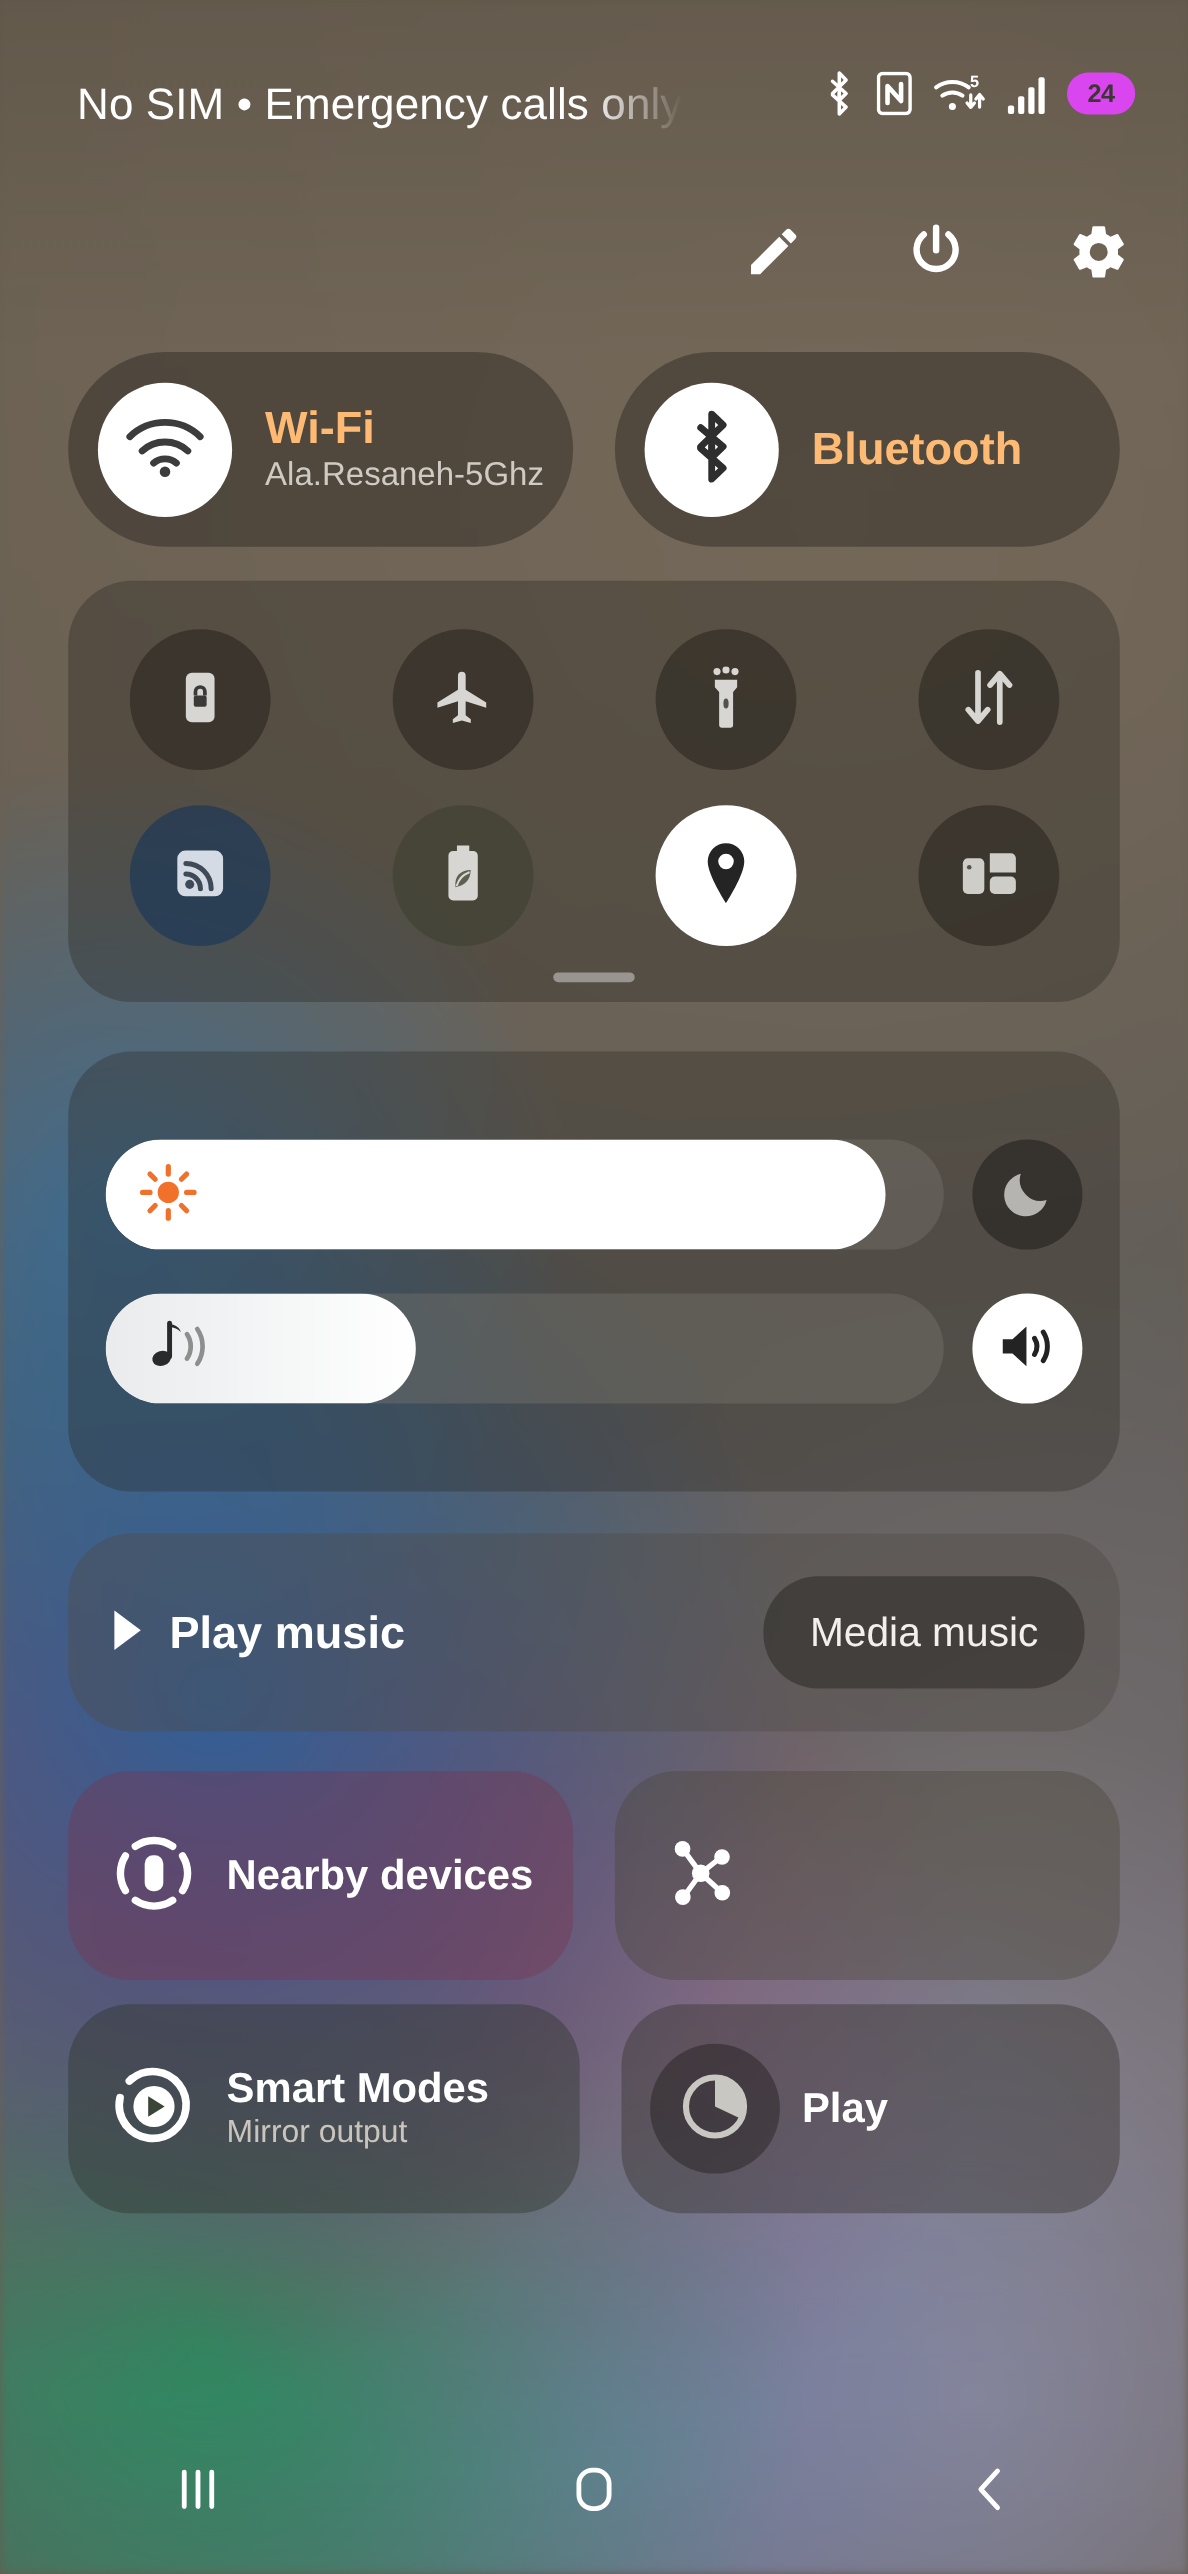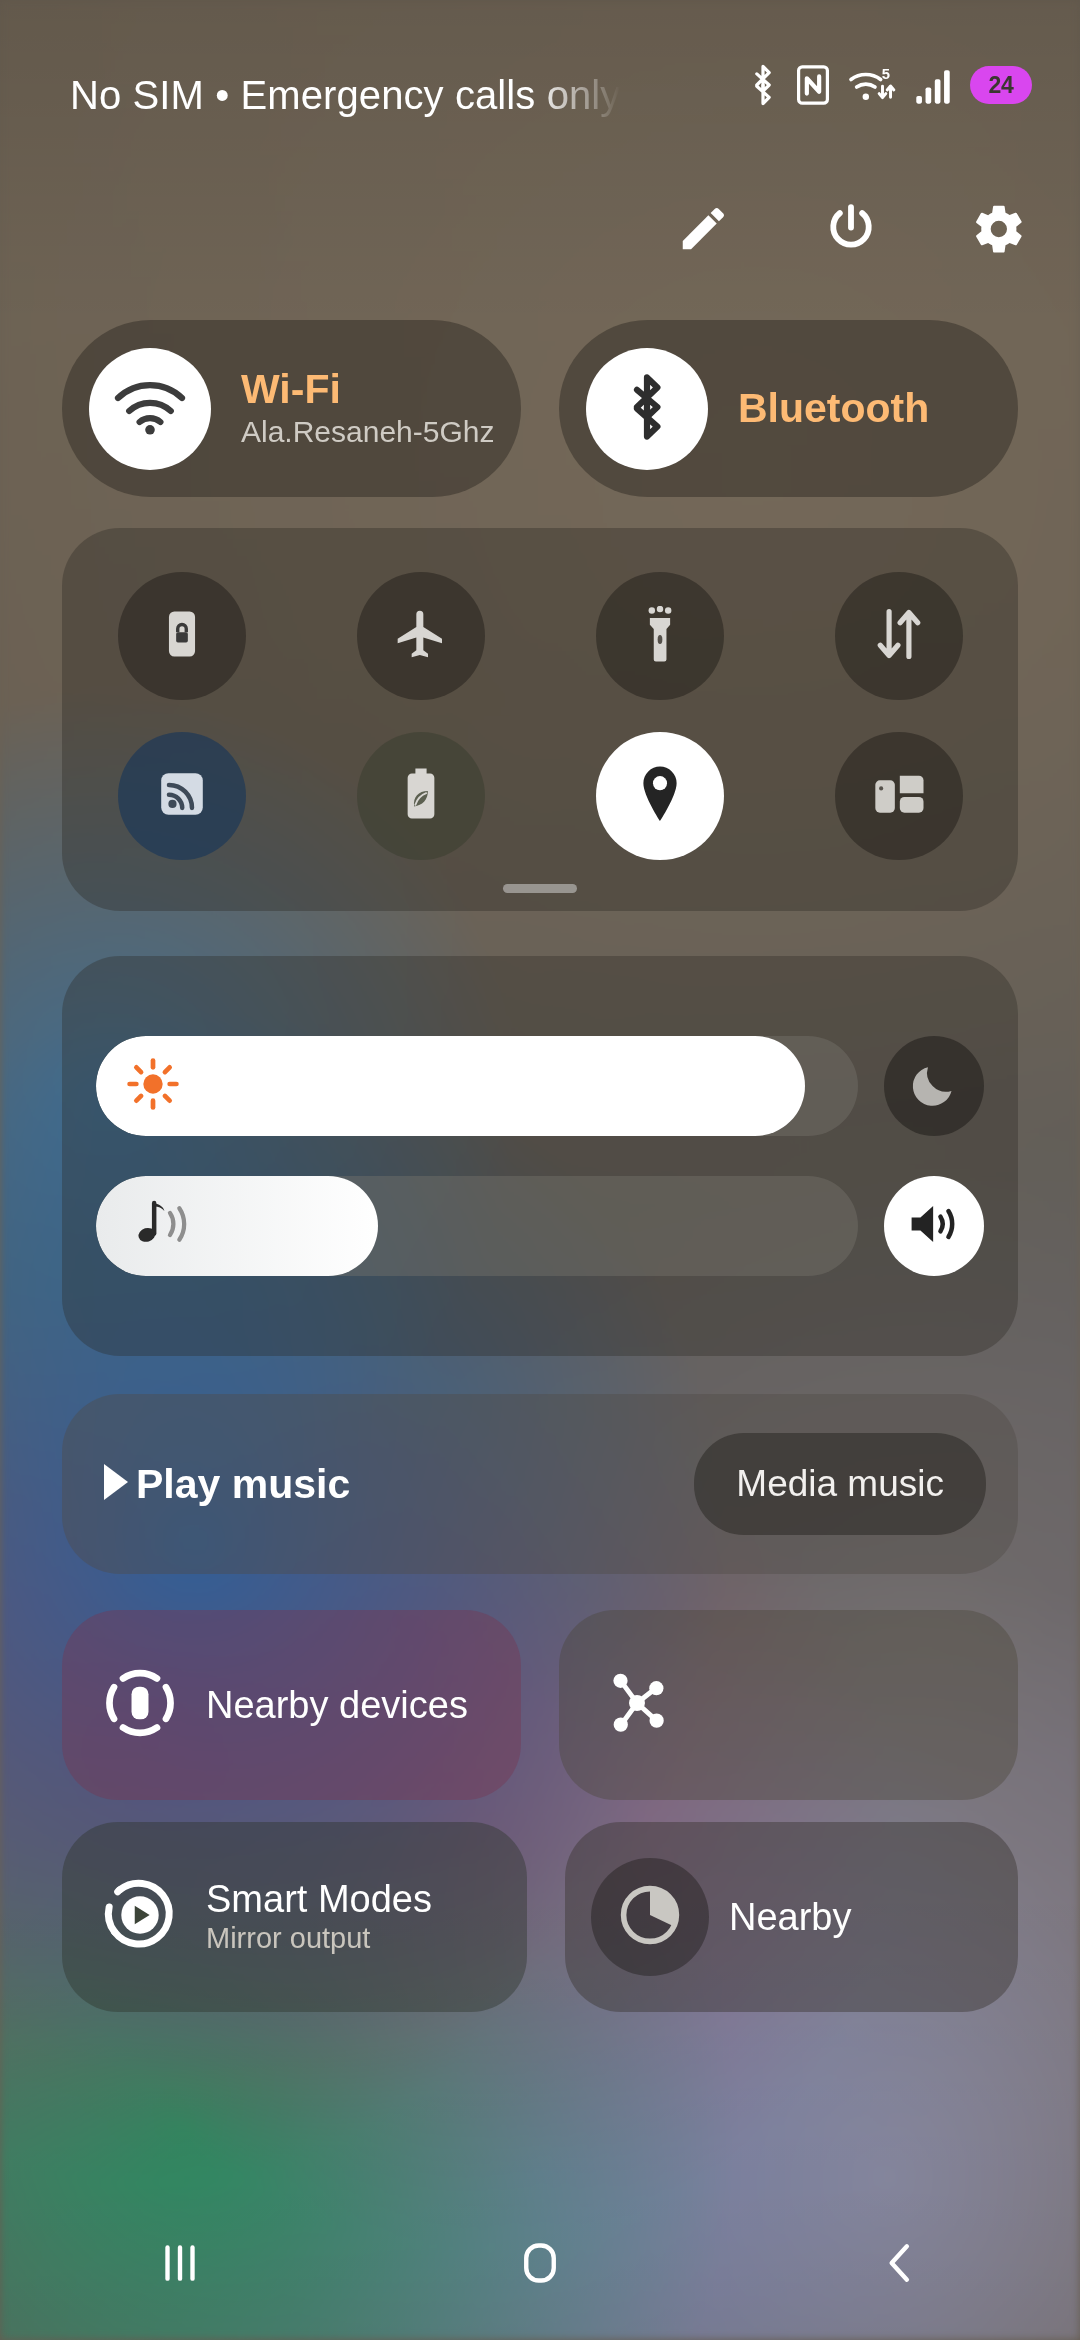--- a/index.html
+++ b/index.html
@@ -124,21 +124,21 @@
   #dark-mode-btn{ background:rgba(20,18,16,0.45); }
   #sound-mode-btn{ background:#ffffff; }
 
   
   #media-card{
     position:absolute; top:1394px; left:62px; right:62px; height:180px;
     border-radius:58px; background:rgba(80,74,70,0.40);
     display:flex; align-items:center; justify-content:space-between;
     padding:0 32px 0 38px;
   }
-  #play-music{ display:flex; align-items:center; gap:4px; }
+  #play-music{ display:flex; align-items:center; gap:22px; }
   #play-music-label{ font-size:41px; font-weight:bold; color:#ffffff; }
   #media-output-btn{
     background:rgba(36,33,29,0.48); border-radius:50px;
     height:102px; display:flex; align-items:center; padding:0 42px;
     font-size:37px; color:#f2f0ee;
   }
 
   
   .bottom-row{ position:absolute; left:62px; right:62px; display:flex; gap:38px; }
   #row-nearby{ top:1610px; }
@@ -150,21 +150,21 @@
   #tile-nearby{ background:rgba(120,52,80,0.40); }
   #tile-smartthings{ background:rgba(74,70,58,0.40); }
   #tile-smartview{ background:rgba(46,52,44,0.42); }
   #tile-modes{ background:rgba(56,52,48,0.44); padding-left:26px; gap:20px; }
   .sq-icon{ width:80px; height:80px; display:flex; align-items:center; justify-content:center; flex:none; }
   #tile-modes .sq-icon{
     width:118px; height:118px; border-radius:50%;
     background:rgba(24,22,20,0.40);
   }
   .sq-text{ display:flex; flex-direction:column; gap:1px; }
-  .sq-title{ font-size:38px; font-weight:normal; color:#ffffff; line-height:1.13; }
+  .sq-title{ font-size:38px; font-weight:bold; color:#ffffff; line-height:1.13; }
   .sq-sub{ font-size:29px; color:#c9c5bd; line-height:1.15; }
 
   
   #nav-bar{
     position:absolute; left:0; right:0; bottom:0; height:150px;
     display:flex; align-items:center; justify-content:space-around;
   }
   .nav-btn{ width:150px; height:110px; display:flex; align-items:center; justify-content:center; }
 </style>
 </head>
@@ -488,21 +488,21 @@
     <div class="sq-tile" id="tile-modes">
       <div class="sq-icon">
         <span>
           <svg width="66" height="66" viewBox="0 0 26 26">
             <circle cx="13" cy="13" r="10.4" fill="none" stroke="#c9c7c2" stroke-width="2.2"></circle>
             <path d="M13 13 L13 2.6 A10.4 10.4 0 0 1 22.3 17.4 Z" fill="#c9c7c2"></path>
           </svg>
         </span>
       </div>
       <div class="sq-text">
-        <div class="sq-title">Nearby</div>
+        <div class="sq-title">Play</div>
       </div>
     </div>
   </div>
 
   <div id="nav-bar">
     <div class="nav-btn">
       <span>
         <svg width="50" height="50" viewBox="0 0 24 24">
           <g stroke="#ffffff" stroke-width="2.1" stroke-linecap="round">
             <path d="M6 4.5 v15"></path>

